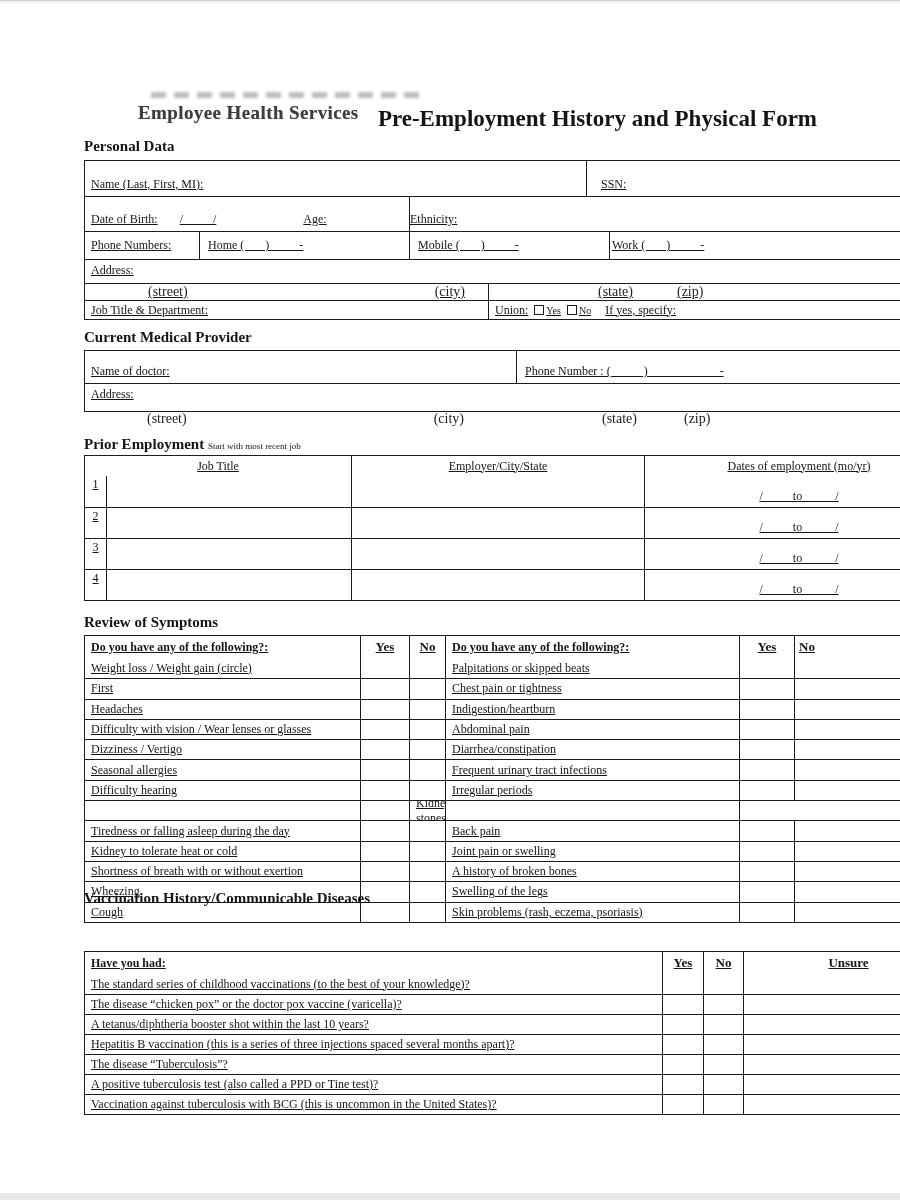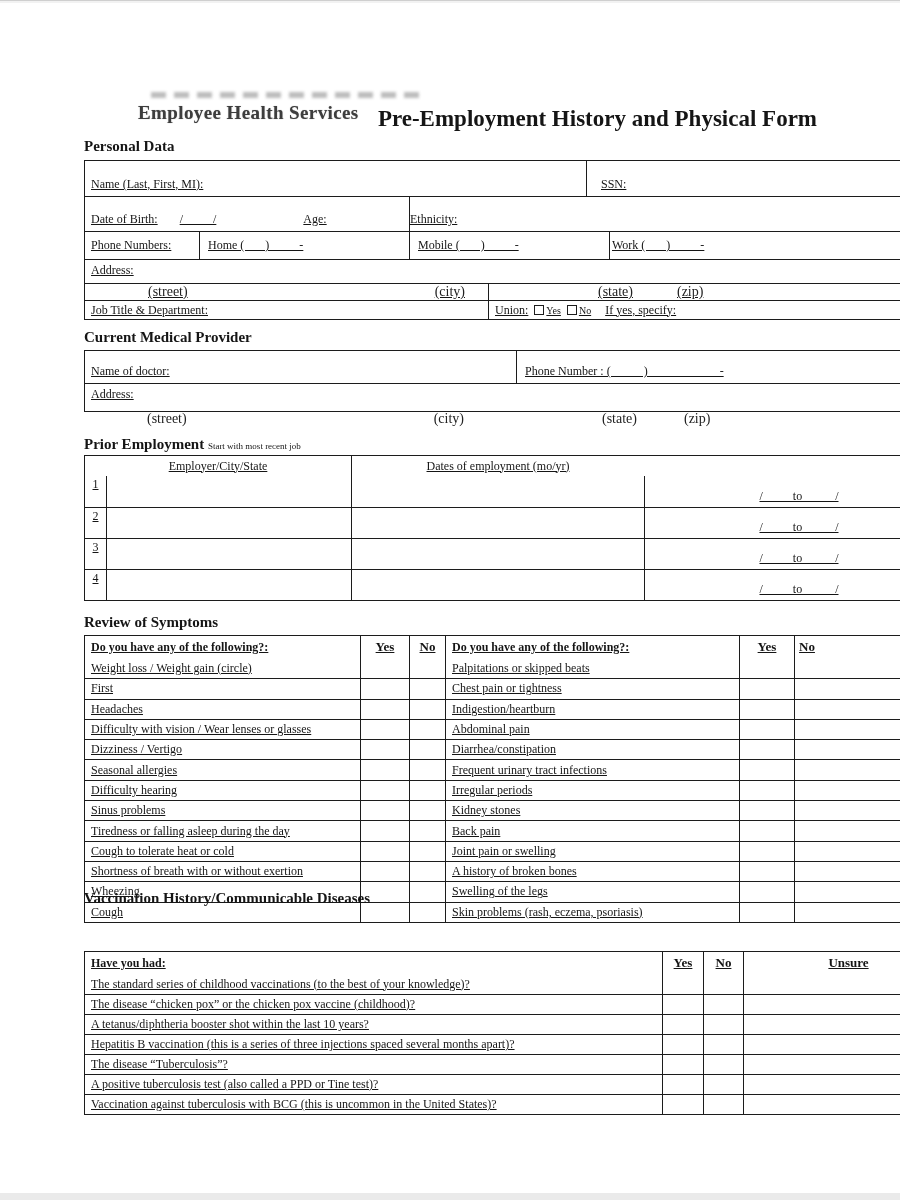--- a/index.html
+++ b/index.html
@@ -168,20 +168,21 @@
     <span class="smalllab" style="margin-left:138px">(state)</span>
     <span class="smalllab" style="margin-left:47px">(zip)</span>
   </div>
 
   <div class="sec-head" style="top:436px">
     <span>Prior Employment</span>
     <span class="sec-sub">Start with most recent job</span>
   </div>
   <div class="tbl" style="top:455px">
     <div class="trow erow-h">
+      <div class="cell center">Job Title</div>
       <div class="cell center">Employer/City/State</div>
       <div class="cell center">Dates of employment (mo/yr)</div>
     </div>
     <div id="employment-rows">
         <div class="trow erow">
           <div class="cell numcell">1</div>
           <div class="cell"></div>
           <div class="cell"></div>
           <div class="cell datescell pre">/          to           /</div>
         </div>
@@ -267,37 +268,36 @@
         </div>
         <div class="trow srow">
           <div class="cell pad">Difficulty hearing</div>
           <div class="cell"></div>
           <div class="cell"></div>
           <div class="cell pad">Irregular periods</div>
           <div class="cell"></div>
           <div class="cell"></div>
         </div>
         <div class="trow srow">
-          <div class="cell pad">Sinus problems</div>
           <div class="cell"></div>
           <div class="cell"></div>
           <div class="cell pad">Kidney stones</div>
           <div class="cell"></div>
           <div class="cell"></div>
         </div>
         <div class="trow srow">
           <div class="cell pad">Tiredness or falling asleep during the day</div>
           <div class="cell"></div>
           <div class="cell"></div>
           <div class="cell pad">Back pain</div>
           <div class="cell"></div>
           <div class="cell"></div>
         </div>
         <div class="trow srow">
-          <div class="cell pad">Cough to tolerate heat or cold</div>
+          <div class="cell pad">Kidney to tolerate heat or cold</div>
           <div class="cell"></div>
           <div class="cell"></div>
           <div class="cell pad">Joint pain or swelling</div>
           <div class="cell"></div>
           <div class="cell"></div>
         </div>
         <div class="trow srow">
           <div class="cell pad">Shortness of breath with or without exertion</div>
           <div class="cell"></div>
           <div class="cell"></div>
@@ -333,21 +333,21 @@
       <div class="cell center yn">Unsure</div>
     </div>
     <div id="vaccination-rows">
         <div class="trow vrow">
           <div class="cell pad">The standard series of childhood vaccinations (to the best of your knowledge)?</div>
           <div class="cell"></div>
           <div class="cell"></div>
           <div class="cell"></div>
         </div>
         <div class="trow vrow">
-          <div class="cell pad">The disease “chicken pox” or the chicken pox vaccine (childhood)?</div>
+          <div class="cell pad">The disease “chicken pox” or the doctor pox vaccine (varicella)?</div>
           <div class="cell"></div>
           <div class="cell"></div>
           <div class="cell"></div>
         </div>
         <div class="trow vrow">
           <div class="cell pad">A tetanus/diphtheria booster shot within the last 10 years?</div>
           <div class="cell"></div>
           <div class="cell"></div>
           <div class="cell"></div>
         </div>

